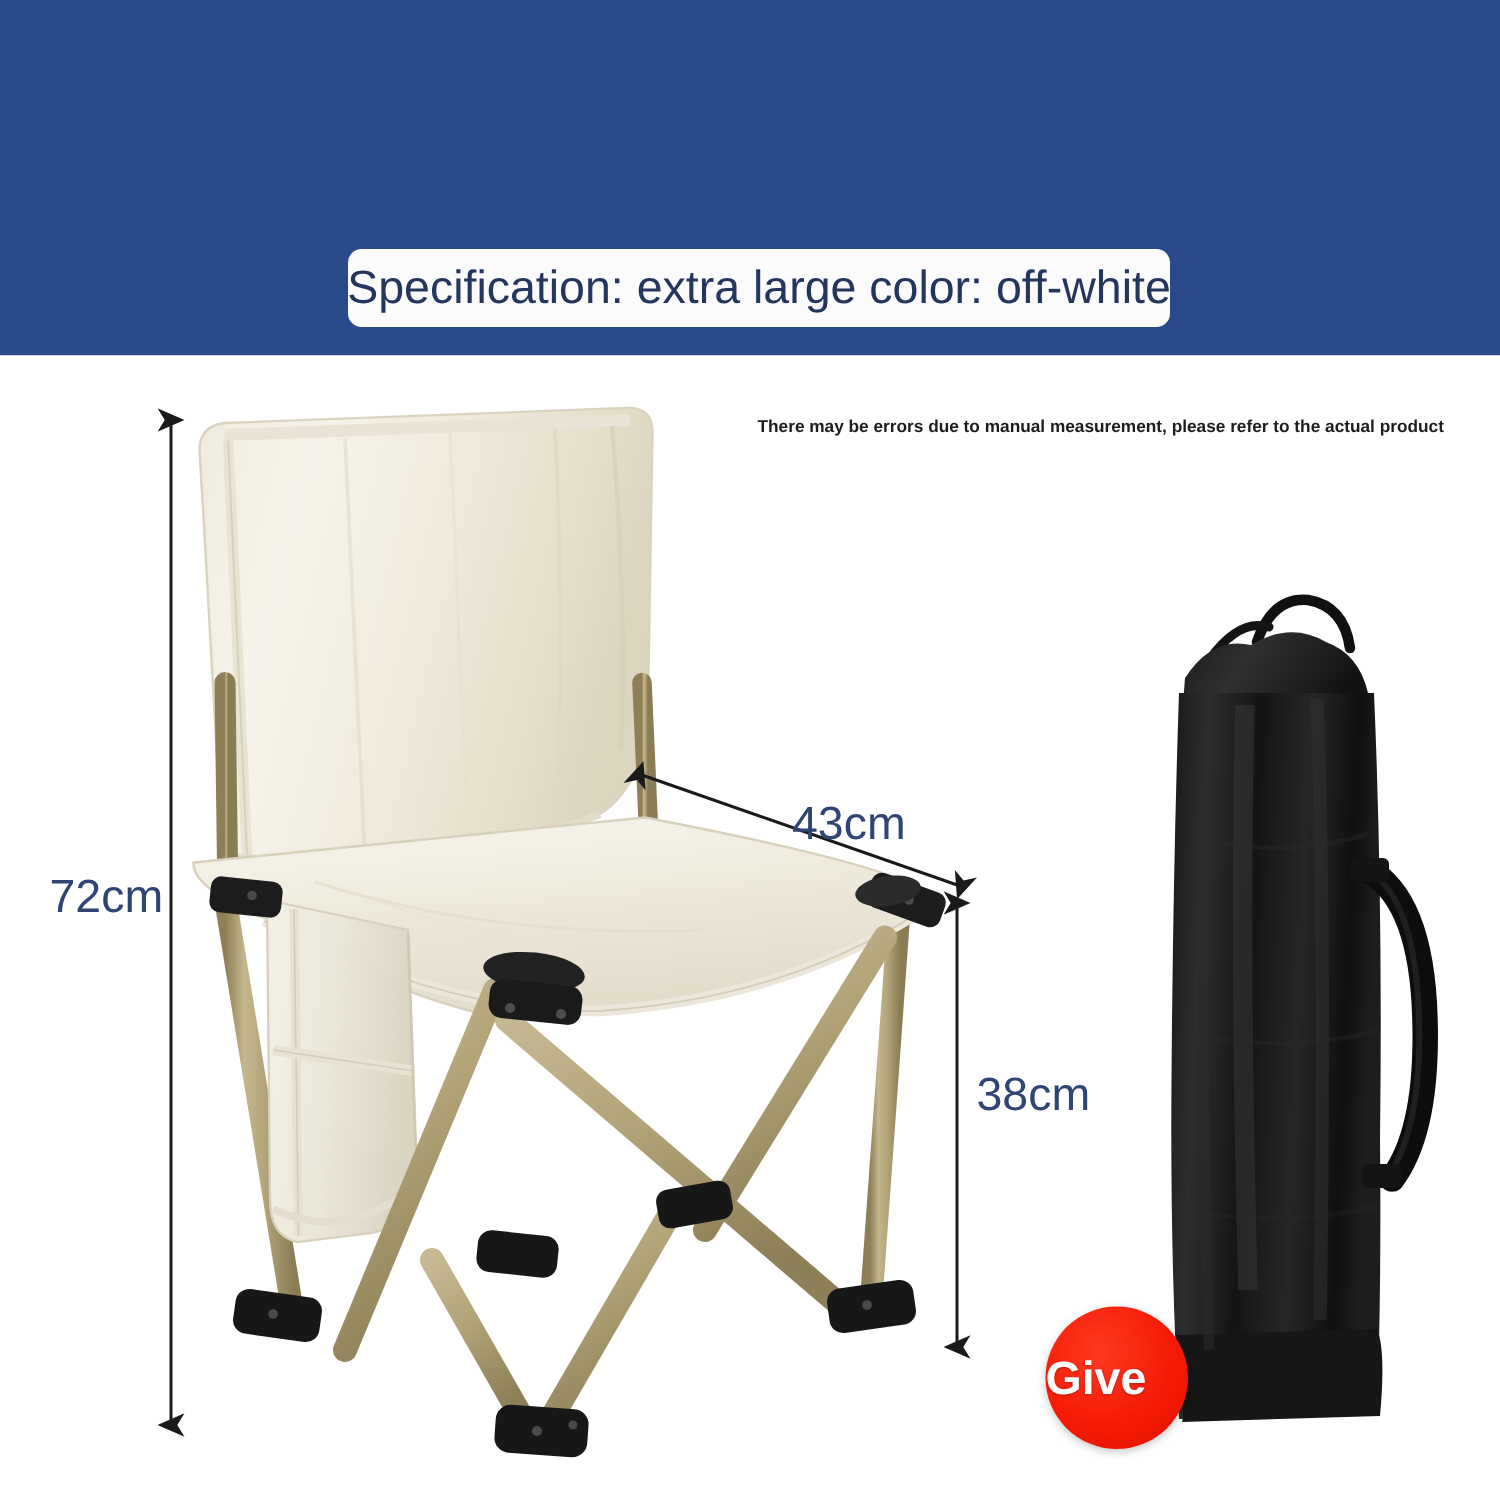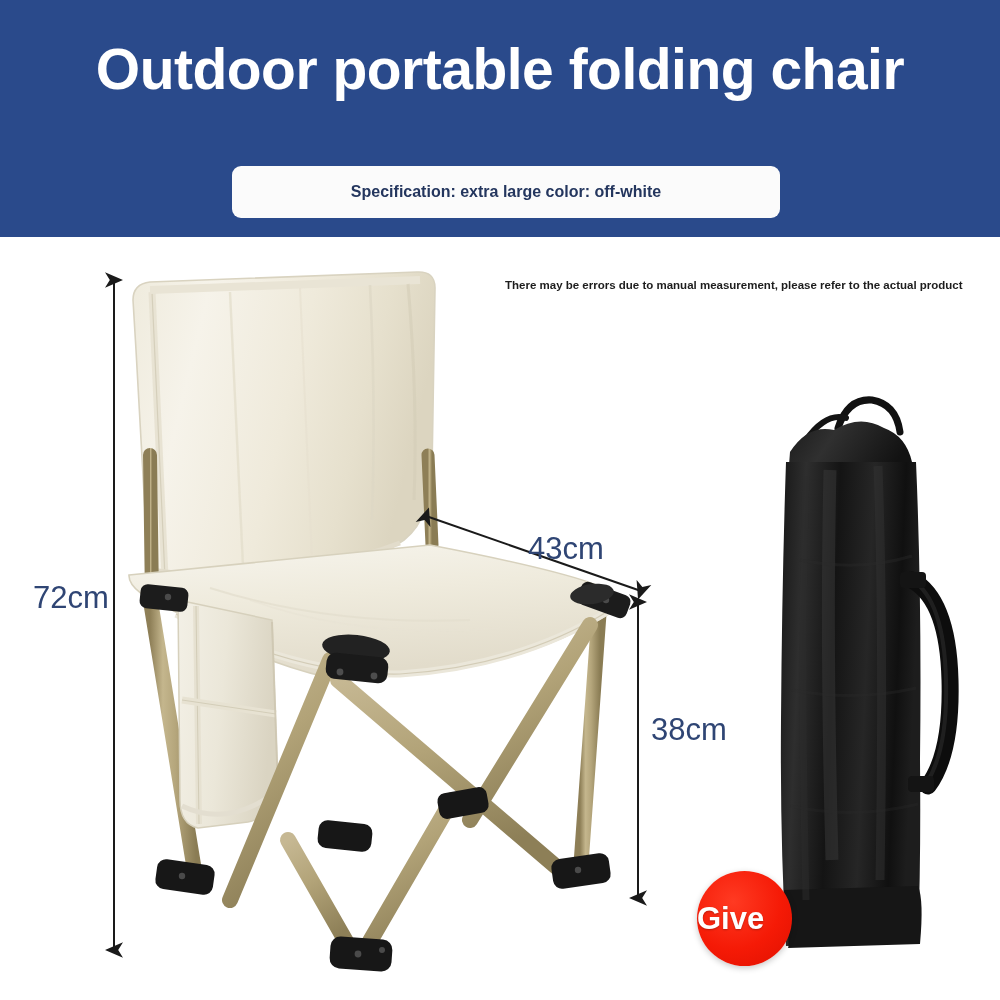--- a/index.html
+++ b/index.html
@@ -28,22 +28,22 @@
   }
   .spec-pill{
     position:absolute;left:232px;top:166px;
     width:548px;height:52px;
     background:#fbfbfb;
     border-radius:9px;
     display:flex;align-items:center;justify-content:center;
   }
   .spec-pill-text{
     color:#24365e;
-    font-size:16px;
-    font-weight:bold;
+    font-size:31px;
+    font-weight:normal;
     white-space:nowrap;
   }
 
   
   .body-area{
     position:absolute;left:0;top:237px;width:1000px;height:763px;
     background:#ffffff;
   }
   .disclaimer{
     position:absolute;left:505px;top:23px;width:480px;
@@ -81,21 +81,20 @@
   .give-text{
     color:#ffffff;font-size:31px;font-weight:bold;
     letter-spacing:0px;
     text-shadow:0 1px 2px rgba(0,0,0,0.25);
   }
 </style>
 </head>
 <body>
 
 <div class="header">
-  <div class="header-title">Outdoor portable folding chair</div>
   <div class="spec-pill">
     <span class="spec-pill-text">Specification: extra large color: off-white</span>
   </div>
 </div>
 
 <div class="body-area">
   <div class="disclaimer">There may be errors due to manual measurement, please refer to the actual product</div>
 </div>
 
 <svg class="layer" viewBox="0 0 1000 1000">

